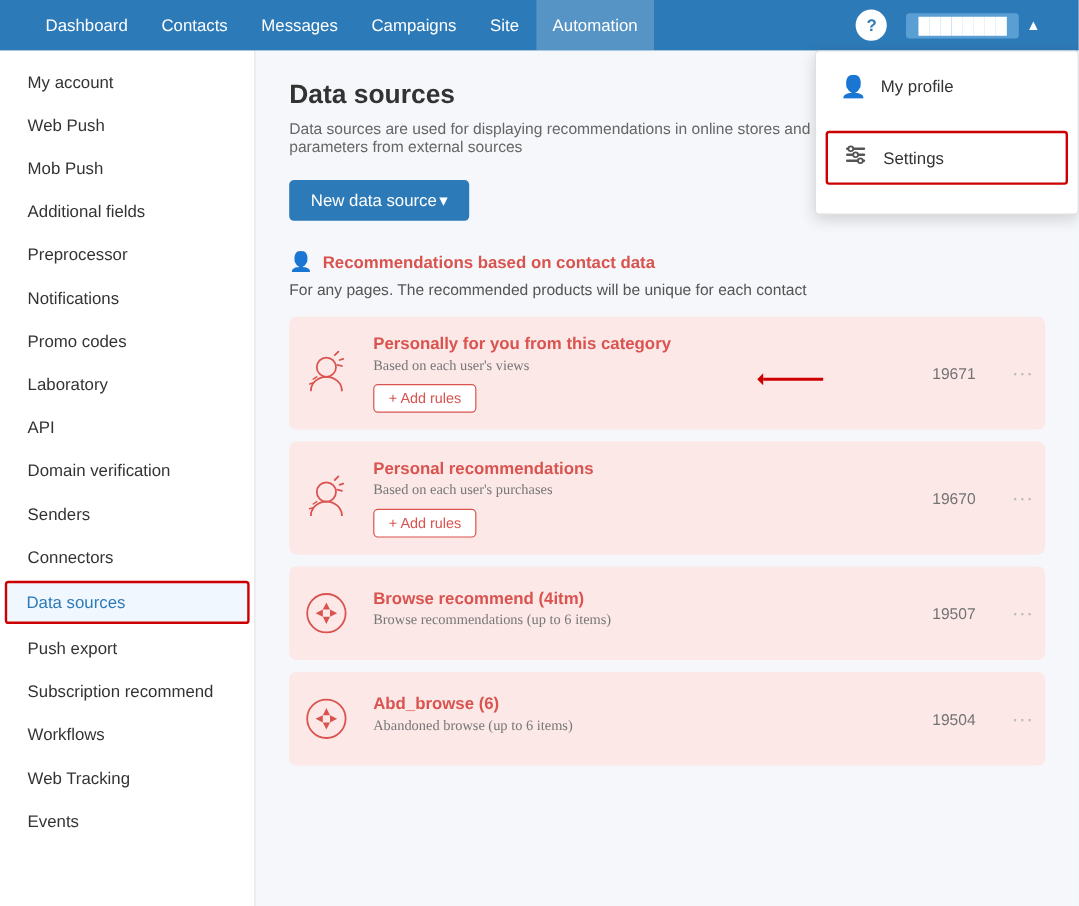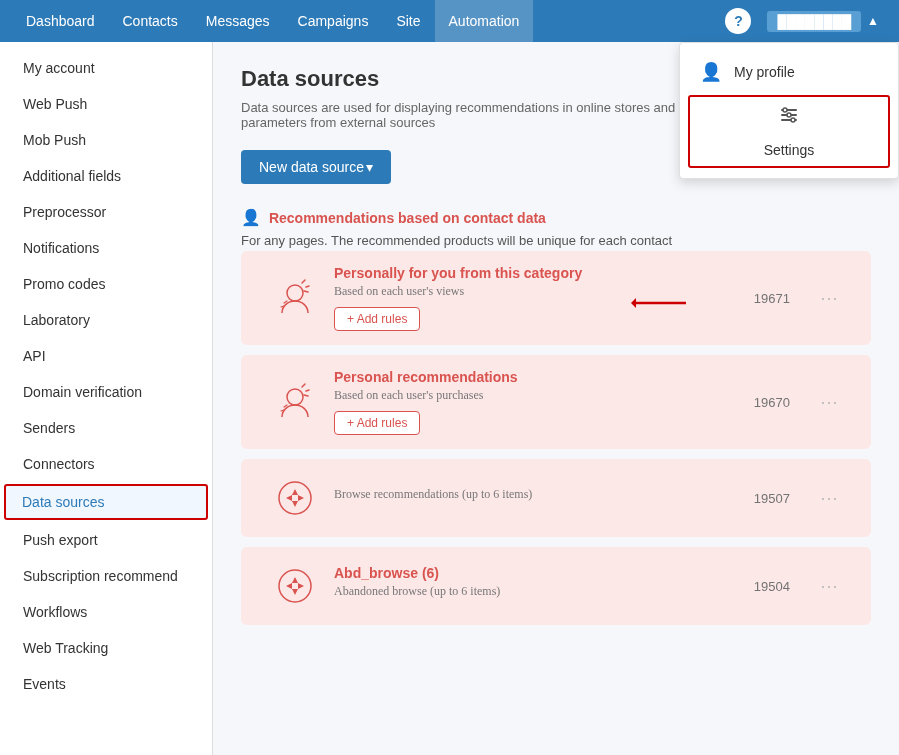--- a/index.html
+++ b/index.html
@@ -4,21 +4,21 @@
   <style>
     * { box-sizing: border-box; margin: 0; padding: 0; }
     body { font-family: Arial, sans-serif; font-size: 14px; background: #f0f4f8; }
 
     
     .top-nav {
       background: #2d7ab8;
       height: 42px;
       display: flex;
       align-items: center;
-      padding: 0 12px;
+      padding: 0 24px;
       position: relative;
     }
     .top-nav a {
       color: #fff;
       text-decoration: none;
       padding: 0 14px;
       height: 42px;
       display: flex;
       align-items: center;
       font-size: 14px;
@@ -72,23 +72,22 @@
       align-items: center;
       gap: 12px;
       padding: 10px 20px;
       cursor: pointer;
       color: #333;
       font-size: 14px;
     }
     .dropdown-item.active-item {
       border: 2px solid #cc0000;
       border-radius: 3px;
-      margin: 2px 8px;
+      margin: 16px 8px;
       padding: 8px 12px;
-      flex-direction: column;
     }
     .dropdown-icon {
       font-size: 18px;
       color: #666;
       width: 22px;
       text-align: center;
     }
 
     
     .layout {
@@ -160,28 +159,28 @@
       align-items: center;
       gap: 8px;
       color: #d9534f;
       font-size: 14px;
       font-weight: 600;
       margin-bottom: 6px;
     }
     .section-desc {
       font-size: 13px;
       color: #555;
-      margin-bottom: 3px;
+      margin-bottom: 15px;
     }
 
     
     .data-card {
       background: #fde8e8;
       border-radius: 6px;
-      padding: 14px 29px;
+      padding: 14px 6px;
       margin-bottom: 10px;
       display: flex;
       align-items: center;
       gap: 14px;
       position: relative;
     }
     .card-icon {
       width: 50px;
       height: 50px;
       flex-shrink: 0;
@@ -356,20 +355,21 @@
         <svg viewBox="0 0 46 46" fill="none" xmlns="http://www.w3.org/2000/svg">
           <circle cx="23" cy="23" r="16" stroke="#d9534f" stroke-width="1.5" fill="none"></circle>
           <path d="M23 14v5M23 27v5M14 23h5M27 23h5" stroke="#d9534f" stroke-width="0" stroke-linecap="round"></path>
           <polygon points="23,14 26,20 20,20" fill="#d9534f"></polygon>
           <polygon points="23,32 26,26 20,26" fill="#d9534f"></polygon>
           <polygon points="14,23 20,20 20,26" fill="#d9534f"></polygon>
           <polygon points="32,23 26,20 26,26" fill="#d9534f"></polygon>
         </svg>
       </div>
       <div class="card-body">
+        <div class="card-title">Browse recommend (4itm)</div>
         <div class="card-subtitle">Browse recommendations (up to 6 items)</div>
       </div>
       <span class="card-id">19507</span>
       <span class="card-more">···</span>
     </div>
 
     
     <div class="data-card">
       <div class="card-icon">
         <svg viewBox="0 0 46 46" fill="none" xmlns="http://www.w3.org/2000/svg">

